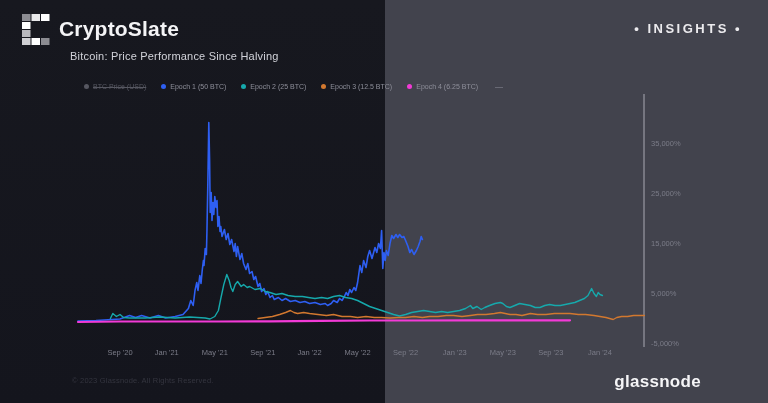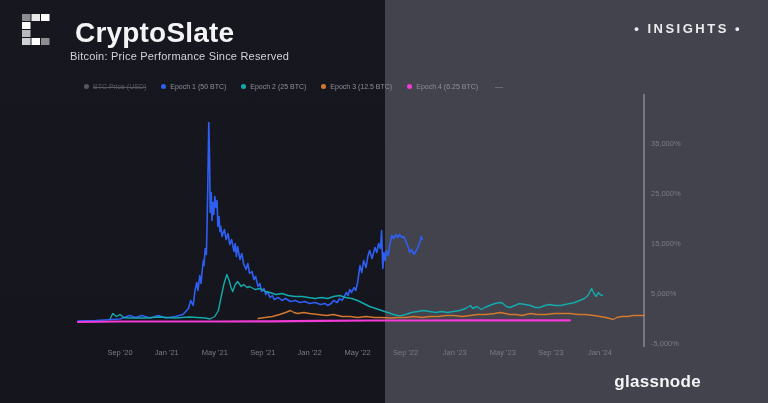--- a/index.html
+++ b/index.html
@@ -10,21 +10,21 @@
   }
   .dark-overlay{
     position:absolute;left:0;top:0;width:385px;height:403px;
     background:linear-gradient(180deg,#17181f 0%,#14151d 100%);
     z-index:1;
   }
   #chart-svg{position:absolute;left:0;top:0;z-index:2;}
   .hdr{position:absolute;z-index:3;}
   .logo{left:22px;top:14px;}
   .brand{
-    left:75px;top:17px;font-size:28px;font-weight:bold;color:#f4f4f6;
+    left:59px;top:17px;font-size:21px;font-weight:bold;color:#f4f4f6;
     letter-spacing:.2px;
   }
   .subtitle{left:70px;top:50px;font-size:11px;color:#d2d3da;letter-spacing:.2px;}
   .insights{
     right:26px;top:21px;font-size:13px;font-weight:bold;color:#ecebee;
     letter-spacing:2.5px;
   }
   .legend{
     position:absolute;left:84px;top:82px;z-index:3;display:flex;
     align-items:center;gap:15px;font-size:7px;color:#8e8f9a;
@@ -79,21 +79,21 @@
     <rect x="19" y="0" width="8.5" height="7" fill="#ffffff"></rect>
     <rect x="0" y="8" width="8.5" height="7" fill="#ffffff"></rect>
     <rect x="0" y="16" width="8.5" height="7" fill="#b9b9be"></rect>
     <rect x="0" y="24" width="8.5" height="7" fill="#d0d0d4"></rect>
     <rect x="9.5" y="24" width="8.5" height="7" fill="#ffffff"></rect>
     <rect x="19" y="24" width="8.5" height="7" fill="#8c8c92"></rect>
   </svg>
 
   <div class="hdr brand" style="position:absolute;">CryptoSlate</div>
 
-  <div class="hdr subtitle" style="position:absolute;">Bitcoin: Price Performance Since Reserved</div>
+  <div class="hdr subtitle" style="position:absolute;">Bitcoin: Price Performance Since Halving</div>
 
   <div class="hdr insights" style="position:absolute;">• INSIGHTS •</div>
 
   <div class="legend">
       <span class="legend-item disabled">
         <span class="legend-dot" style="background: rgb(86, 87, 97);"></span>
         <span>BTC Price (USD)</span>
       </span>
       <span class="legend-item">
         <span class="legend-dot" style="background: rgb(46, 95, 242);"></span>
@@ -107,16 +107,17 @@
         <span class="legend-dot" style="background: rgb(210, 120, 47);"></span>
         <span>Epoch 3 (12.5 BTC)</span>
       </span>
       <span class="legend-item">
         <span class="legend-dot" style="background: rgb(242, 58, 214);"></span>
         <span>Epoch 4 (6.25 BTC)</span>
       </span>
       <span class="legend-overflow">—</span>
     </div>
 
+  <div class="copyright">© 2023 Glassnode. All Rights Reserved.</div>
 
   <div class="gn-brand">glassnode</div>
 
 </div>
 
 </body></html>

